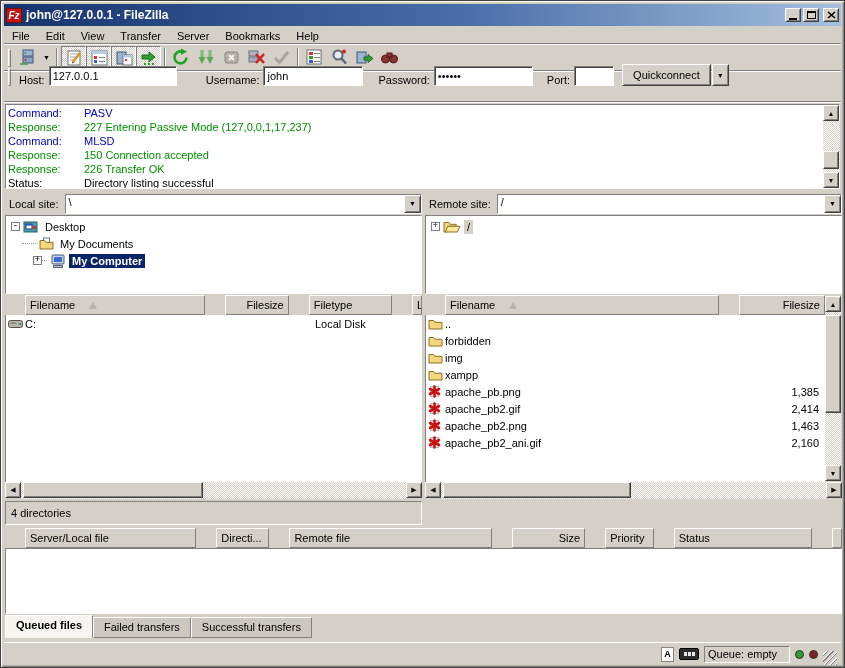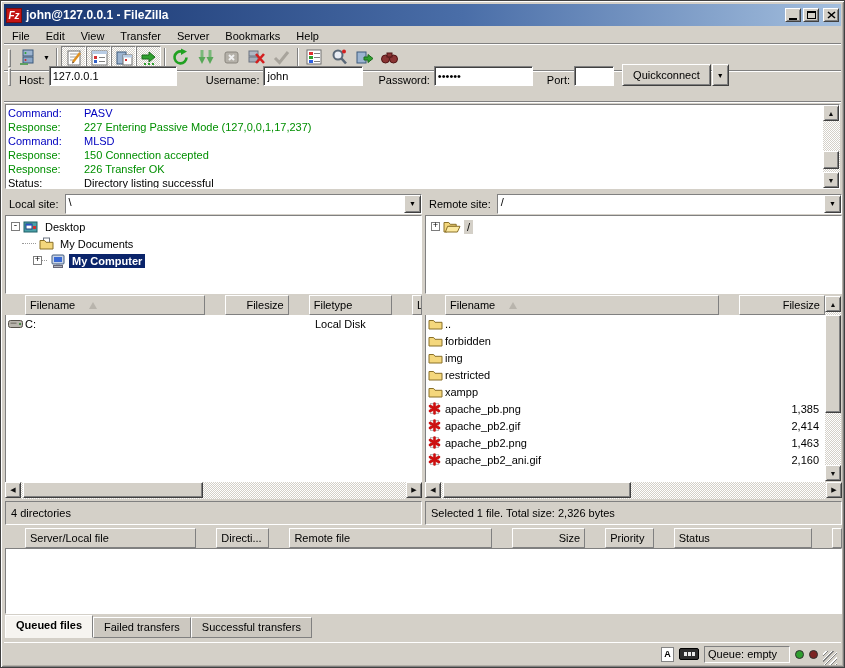--- a/index.html
+++ b/index.html
@@ -424,29 +424,20 @@
         </span>
       <span class="fname">img</span>
       <span class="fsize"></span>
     </div>
     <div class="frow">
       <span class="ficon">
           <svg width="15" height="13">
             <path d="M1 3.5 h4.6 l1.4 1.8 h7 V12 H1 Z" fill="#f4d77c" stroke="#8a7028"></path>
           </svg>
         </span>
-      <span class="fname">restricted</span>
-      <span class="fsize"></span>
-    </div>
-    <div class="frow">
-      <span class="ficon">
-          <svg width="15" height="13">
-            <path d="M1 3.5 h4.6 l1.4 1.8 h7 V12 H1 Z" fill="#f4d77c" stroke="#8a7028"></path>
-          </svg>
-        </span>
       <span class="fname">xampp</span>
       <span class="fsize"></span>
     </div>
     <div class="frow">
       <span class="ficon">
           <svg width="13" height="13">
             <rect x="2.5" y="1.5" width="8" height="10" fill="#ececec" stroke="#bcbcbc"></rect>
             <g stroke="#cc1111" stroke-width="2.6" stroke-linecap="round">
               <path d="M6.5 1.5 V11.5"></path>
               <path d="M2 4 L11 9"></path>
@@ -520,23 +511,20 @@
     <div class="sb-btn raised">◀</div>
     <div class="dither" style="flex:1; position:relative;">
       <div class="sb-thumb" style="left:2px; top:0; height:16px; width:188px;"></div>
     </div>
     <div class="sb-btn raised">▶</div>
   </div>
 
   <div class="abs pane-status" style="left:4px; top:500px; width:417px;">
     <span>4 directories</span>
   </div>
-  <div class="abs pane-status" style="left:424px; top:500px; width:417px;">
-    <span>Selected 1 file. Total size: 2,326 bytes</span>
-  </div>
 
   <div id="queue-head" class="abs lhead" style="left:4px; top:527px; width:837px; height:20px;">
     <div class="hcell" style="width:186px">
         <span>Server/Local file</span>
       </div>
     <div class="hcell" style="width:57px">
         <span>Directi...</span>
       </div>
     <div class="hcell" style="width:220px">
         <span>Remote file</span>

